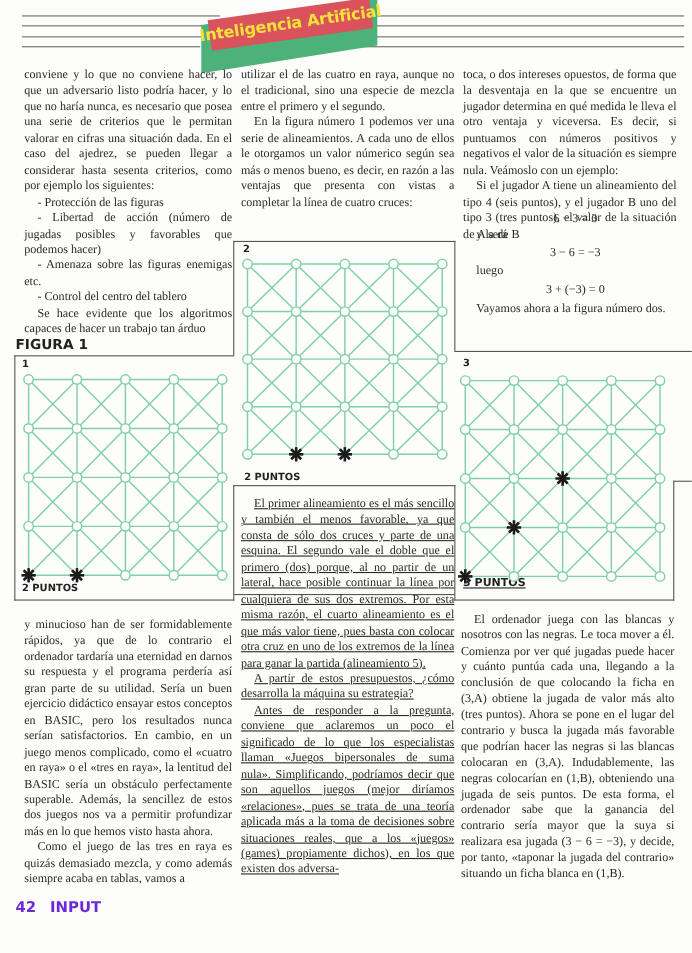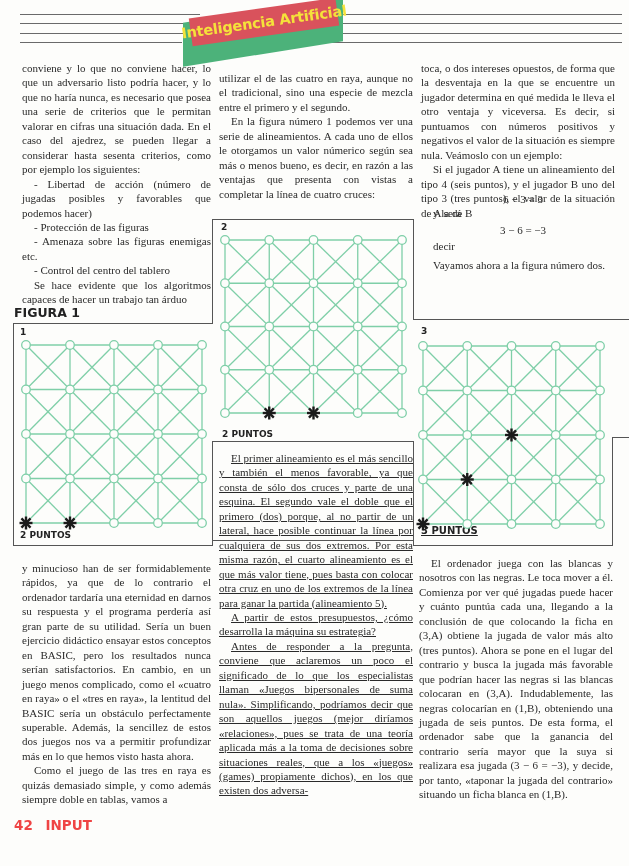--- a/index.html
+++ b/index.html
@@ -12,21 +12,21 @@
                 transform:rotate(-8deg); display:flex; align-items:center; justify-content:center; }
   .banner-red span { font-family:"DejaVu Sans", sans-serif; font-weight:bold; color:#f5e23a; font-size:14.5px; letter-spacing:-0.2px; white-space:nowrap; }
   .col { position:absolute; font-size:11px; line-height:14.45px; text-align:justify; }
   .col p { margin:0; text-indent:12px; }
   .col p.noind { text-indent:0; }
   .col .eq { text-align:center; text-indent:0; padding-left:10px; }
   .col .lbl { text-indent:12px; }
   .figlabel { position:absolute; font-family:"DejaVu Sans", sans-serif; font-weight:bold; font-size:11px; color:#222; }
   .boxline { position:absolute; background:#555; }
   svg.grid { position:absolute; overflow:visible; }
-  .footer { position:absolute; left:14px; top:817px; font-family:"DejaVu Sans", sans-serif; font-weight:bold; font-size:13.5px; color:#ef4444; word-spacing:8px; }
+  .footer { position:absolute; left:14px; top:817px; font-family:"DejaVu Sans", sans-serif; font-weight:bold; font-size:13.5px; color:#6d28d9; word-spacing:8px; }
 </style>
 </head>
 <body>
 
 <div class="hline" style="left:20px;top:14px;width:180px;"></div>
 <div class="hline" style="left:20px;top:23px;width:170px;"></div>
 <div class="hline" style="left:20px;top:33px;width:165px;"></div>
 <div class="hline" style="left:20px;top:42px;width:162px;"></div>
 <div class="hline" style="left:340px;top:14px;width:282px;"></div>
 <div class="hline" style="left:340px;top:23px;width:282px;"></div>
@@ -35,43 +35,44 @@
 
 <div>
   <div class="banner-green"></div>
   <div class="banner-red">
     <span>Inteligencia Artificial</span>
   </div>
 </div>
 
 <div class="col" id="c1top" style="left:22px;top:61px;width:189px;">
     <p class="noind">conviene y lo que no conviene hacer, lo que un adversario listo podría hacer, y lo que no haría nunca, es necesario que posea una serie de criterios que le permitan valorar en cifras una situación dada. En el caso del ajedrez, se pueden llegar a considerar hasta sesenta criterios, como por ejemplo los siguientes:</p>
+    <p>- Protección de las figuras</p>
     <p>- Libertad de acción (número de jugadas posibles y favorables que podemos hacer)</p>
-    <p>- Protección de las figuras</p>
     <p>- Amenaza sobre las figuras enemigas etc.</p>
     <p>- Control del centro del tablero</p>
     <p>Se hace evidente que los algoritmos capaces de hacer un trabajo tan árduo</p>
   </div>
 
 <div class="figlabel" style="left:14px;top:305px;font-size:12.5px;">FIGURA 1</div>
 
-<div class="col" id="c2top" style="left:219px;top:71px;width:194px;">
+<div class="col" id="c2top" style="left:219px;top:61px;width:194px;">
     <p class="noind">utilizar el de las cuatro en raya, aunque no el tradicional, sino una especie de mezcla entre el primero y el segundo.</p>
     <p>En la figura número 1 podemos ver una serie de alineamientos. A cada uno de ellos le otorgamos un valor númerico según sea más o menos bueno, es decir, en razón a las ventajas que presenta con vistas a completar la línea de cuatro cruces:</p>
   </div>
 
 <div class="col" id="c3top" style="left:421px;top:61px;width:194px;">
 <p class="noind">toca, o dos intereses opuestos, de forma que la desventaja en la que se encuentre un jugador determina en qué medida le lleva el otro ventaja y viceversa. Es decir, si puntuamos con números positivos y negativos el valor de la situación es siempre nula. Veámoslo con un ejemplo:</p>
     <p>Si el jugador A tiene un alineamiento del tipo 4 (seis puntos), y el jugador B uno del tipo 3 (tres puntos), el valor de la situación de A será</p>
   </div>
 <div class="col" style="left:421px;top:192px;width:194px;">
   <p class="eq">6 − 3 = 3</p>
   <p class="lbl">y la de B</p>
   <p class="eq" style="margin-top:2px;">3 − 6 = −3</p>
-  <p class="lbl" style="margin-top:2px;">decir</p>
+  <p class="lbl" style="margin-top:2px;">luego</p>
+  <p class="eq" style="margin-top:2px;">3 + (−3) = 0</p>
   <p style="margin-top:4px;">Vayamos ahora a la figura número dos.</p>
 </div>
 
 <div class="boxline" style="left:13px;top:323px;width:200px;height:1px;"></div>
 <div class="boxline" style="left:13px;top:323px;width:1px;height:223px;"></div>
 <div class="boxline" style="left:13px;top:545px;width:200px;height:1px;"></div>
 <div class="boxline" style="left:212px;top:441px;width:1px;height:105px;"></div>
 <div class="boxline" style="left:212px;top:219px;width:1px;height:104px;"></div>
 <div class="boxline" style="left:212px;top:219px;width:202px;height:1px;"></div>
 <div class="boxline" style="left:413px;top:219px;width:1px;height:100px;"></div>
@@ -328,21 +329,21 @@
       <line x1="-4.55" y1="182.55" x2="4.55" y2="173.45" stroke="#1b1b1b" stroke-width="2.4"></line>
     </g>
     <circle cx="44.25" cy="178" r="4.3" fill="#fdfdfb" stroke="#7fcfa8" stroke-width="1.3"></circle>
     <circle cx="88.5" cy="178" r="4.3" fill="#fdfdfb" stroke="#7fcfa8" stroke-width="1.3"></circle>
     <circle cx="132.75" cy="178" r="4.3" fill="#fdfdfb" stroke="#7fcfa8" stroke-width="1.3"></circle>
     <circle cx="177" cy="178" r="4.3" fill="#fdfdfb" stroke="#7fcfa8" stroke-width="1.3"></circle>
   </svg>
 
 <div class="col" id="c1bot" style="left:22px;top:561px;width:189px;">
     <p class="noind">y minucioso han de ser formidablemente rápidos, ya que de lo contrario el ordenador tardaría una eternidad en darnos su respuesta y el programa perdería así gran parte de su utilidad. Sería un buen ejercicio didáctico ensayar estos conceptos en BASIC, pero los resultados nunca serían satisfactorios. En cambio, en un juego menos complicado, como el «cuatro en raya» o el «tres en raya», la lentitud del BASIC sería un obstáculo perfectamente superable. Además, la sencillez de estos dos juegos nos va a permitir profundizar más en lo que hemos visto hasta ahora.</p>
-    <p>Como el juego de las tres en raya es quizás demasiado simple, y como además siempre doble en tablas, vamos a</p>
+    <p>Como el juego de las tres en raya es quizás demasiado mezcla, y como además siempre acaba en tablas, vamos a</p>
   </div>
 
 <div class="col" id="c2bot" style="left:219px;top:451px;width:194px;text-decoration:underline;">
     <p>El primer alineamiento es el más sencillo y también el menos favorable, ya que consta de sólo dos cruces y parte de una esquina. El segundo vale el doble que el primero (dos) porque, al no partir de un lateral, hace posible continuar la línea por cualquiera de sus dos extremos. Por esta misma razón, el cuarto alineamiento es el que más valor tiene, pues basta con colocar otra cruz en uno de los extremos de la línea para ganar la partida (alineamiento 5).</p>
     <p>A partir de estos presupuestos, ¿cómo desarrolla la máquina su estrategia?</p>
     <p>Antes de responder a la pregunta, conviene que aclaremos un poco el significado de lo que los especialistas llaman «Juegos bipersonales de suma nula». Simplificando, podríamos decir que son aquellos juegos (mejor diríamos «relaciones», pues se trata de una teoría aplicada más a la toma de decisiones sobre situaciones reales, que a los «juegos» (games) propiamente dichos), en los que existen dos adversa-</p>
   </div>
 
 <div class="col" id="c3bot" style="left:419px;top:556px;width:194px;">
     <p>El ordenador juega con las blancas y nosotros con las negras. Le toca mover a él. Comienza por ver qué jugadas puede hacer y cuánto puntúa cada una, llegando a la conclusión de que colocando la ficha en (3,A) obtiene la jugada de valor más alto (tres puntos). Ahora se pone en el lugar del contrario y busca la jugada más favorable que podrían hacer las negras si las blancas colocaran en (3,A). Indudablemente, las negras colocarían en (1,B), obteniendo una jugada de seis puntos. De esta forma, el ordenador sabe que la ganancia del contrario sería mayor que la suya si realizara esa jugada (3 − 6 = −3), y decide, por tanto, «taponar la jugada del contrario» situando un ficha blanca en (1,B).</p>

